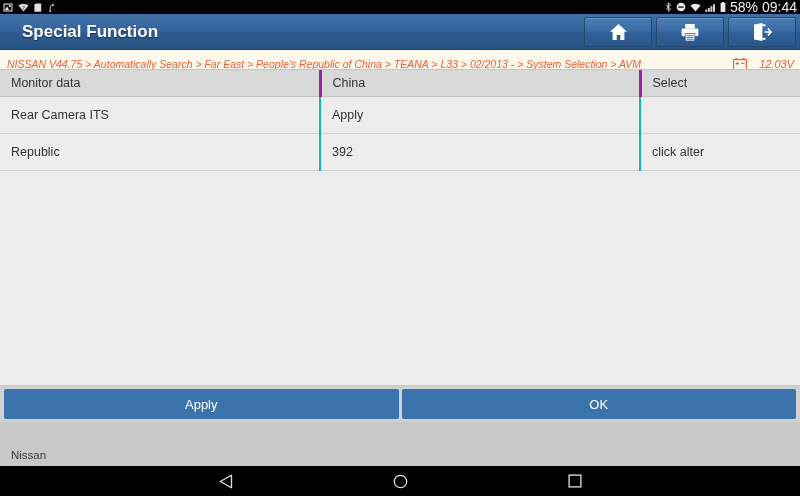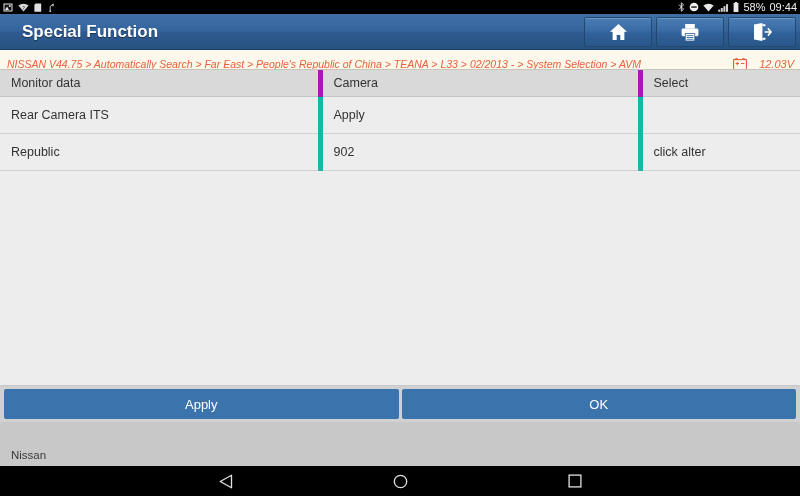--- a/index.html
+++ b/index.html
@@ -16,21 +16,21 @@
     height: 14px; width: 100%;
     background: #000000;
     display: flex; align-items: center;
     padding: 0 3px;
     color: #e8e8e8;
   }
   .sb-left { display: flex; align-items: center; gap: 5px; }
   .sb-right { margin-left: auto; display: flex; align-items: center; gap: 4px; }
   .sb-ico { display: block; }
   .sb-text {
-    font-size: 11px; line-height: 9px;
+    font-size: 14px; line-height: 9px;
     color: #f0f0f0; letter-spacing: 0;
     font-family: "Liberation Sans", sans-serif;
   }
 
   
   .titlebar {
     height: 36px; width: 100%;
     background: linear-gradient(180deg, #3e6ea4 0%, #34639c 45%, #2d5a91 55%, #2a5párt 100%);
     background: linear-gradient(180deg, #4071a6 0%, #35649d 48%, #2e5b93 52%, #27527f 100%);
     display: flex; align-items: center;
@@ -95,31 +95,31 @@
   .tbl col.c2 { width: 320px; }
   .tbl col.c3 { width: 160px; }
   .tbl thead th {
     background: #d9d9d9;
     height: 26px;
     text-align: left;
     font-weight: normal;
     font-size: 12.5px;
     color: #333333;
     padding-left: 11px;
-    border-right: 5px solid #a21caf;
+    border-right: 3px solid #a21caf;
     border-bottom: 1px solid #c4c4c4;
   }
   .tbl thead th:last-child { border-right: none; }
   .tbl tbody td {
     background: #ededed;
     height: 37px;
     font-size: 12.5px;
     color: #333333;
     padding-left: 11px;
-    border-right: 5px solid #14b8a6;
+    border-right: 2px solid #14b8a6;
     border-bottom: 1px solid #d2d2d2;
   }
   .tbl tbody td:last-child { border-right: none; margin-left: 8px; }
   .table-fill { flex: 1 1 auto; background: #ededed; }
 
   
   .btnbar {
     width: 100%; height: 36px;
     background: #d0d0d0;
     display: flex; align-items: center;
@@ -253,33 +253,33 @@
   <div class="content">
     <table class="tbl">
       <colgroup>
           <col class="c1">
           <col class="c2">
           <col class="c3">
         </colgroup>
       <thead>
         <tr>
           <th>Monitor data</th>
-          <th>Camera</th>
+          <th>China</th>
           <th>Select</th>
         </tr>
       </thead>
       <tbody>
         <tr>
           <td>Rear Camera ITS</td>
           <td>Apply</td>
           <td></td>
         </tr>
         <tr>
           <td>Republic</td>
-          <td>902</td>
+          <td>392</td>
           <td>click alter</td>
         </tr>
       </tbody>
     </table>
     <div class="table-fill"></div>
   </div>
 
   <div class="btnbar">
     <div class="bigbtn">Apply</div>
     <div class="bigbtn">OK</div>

